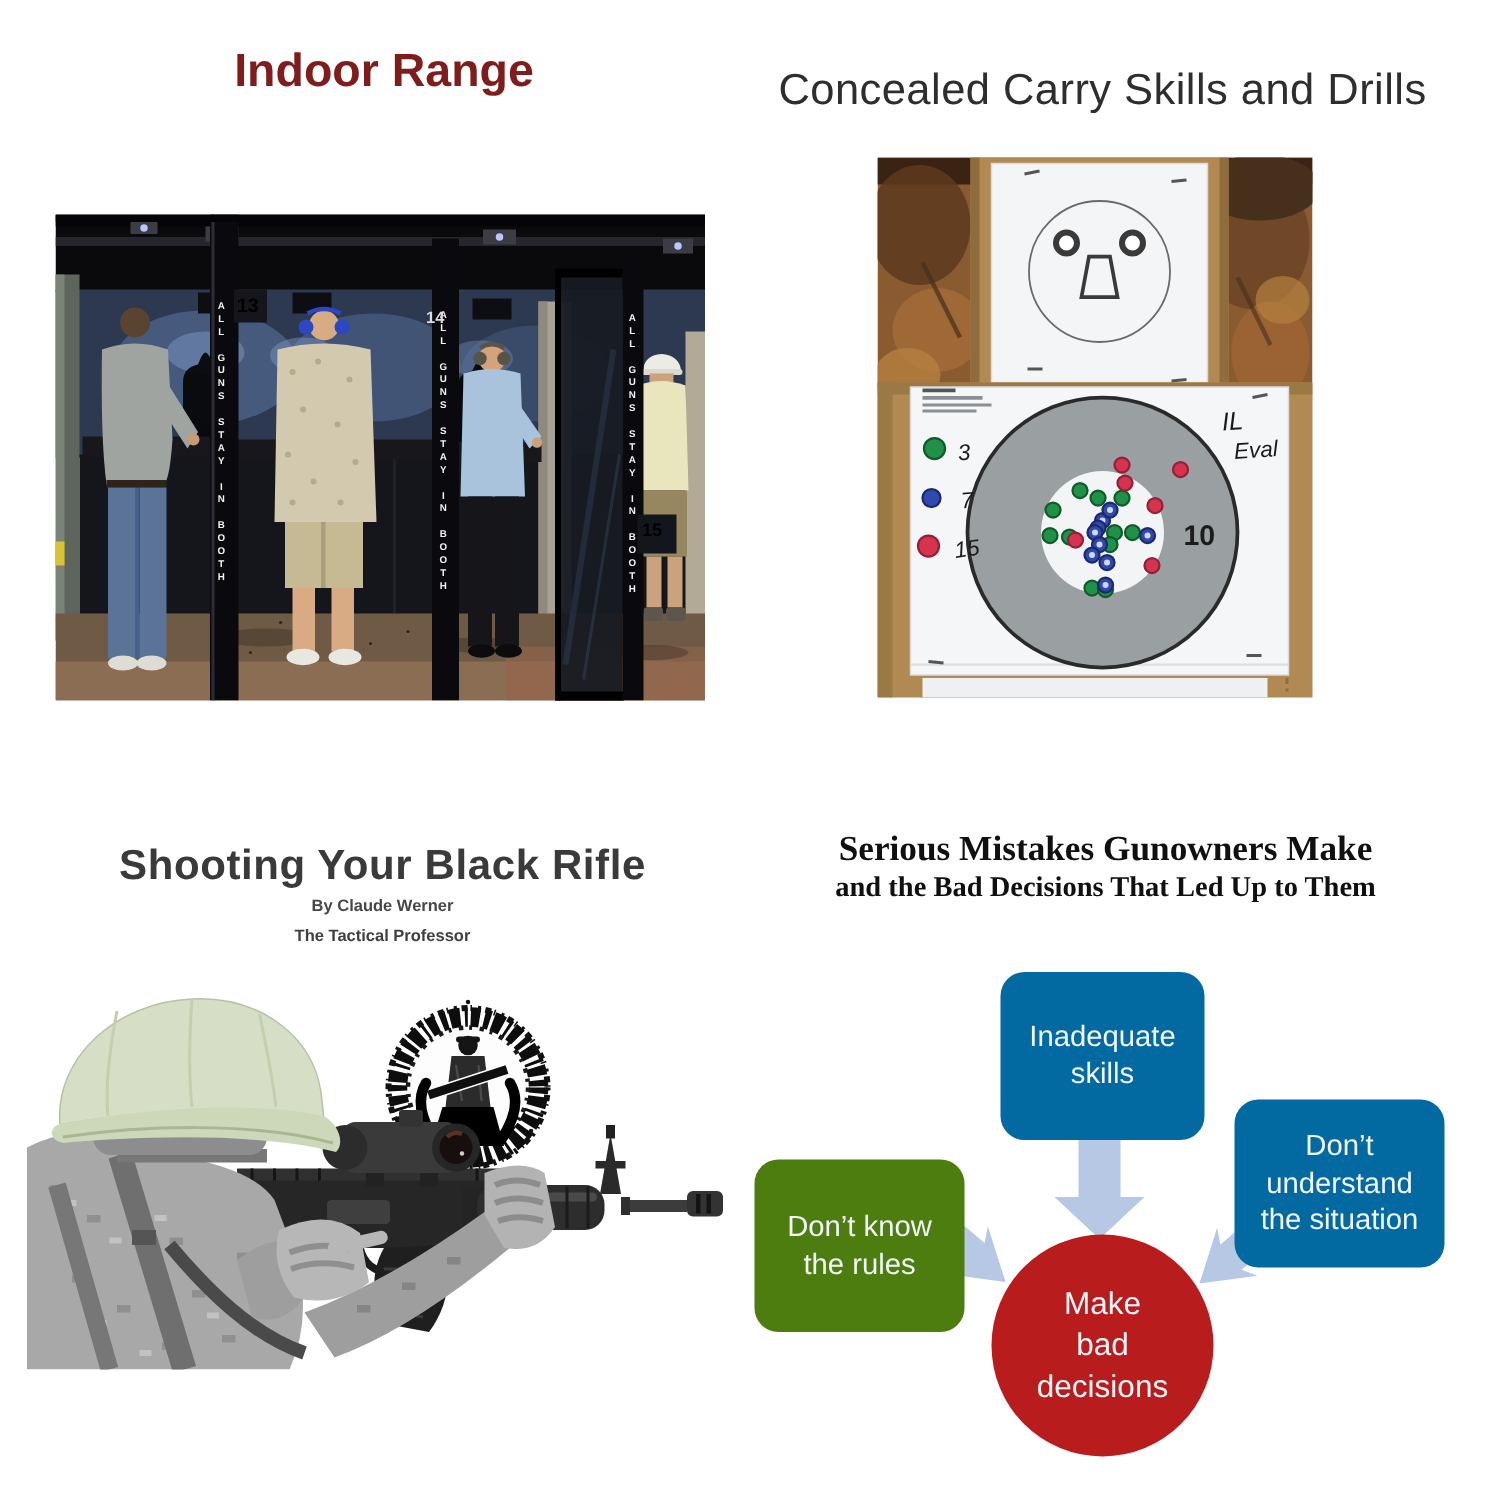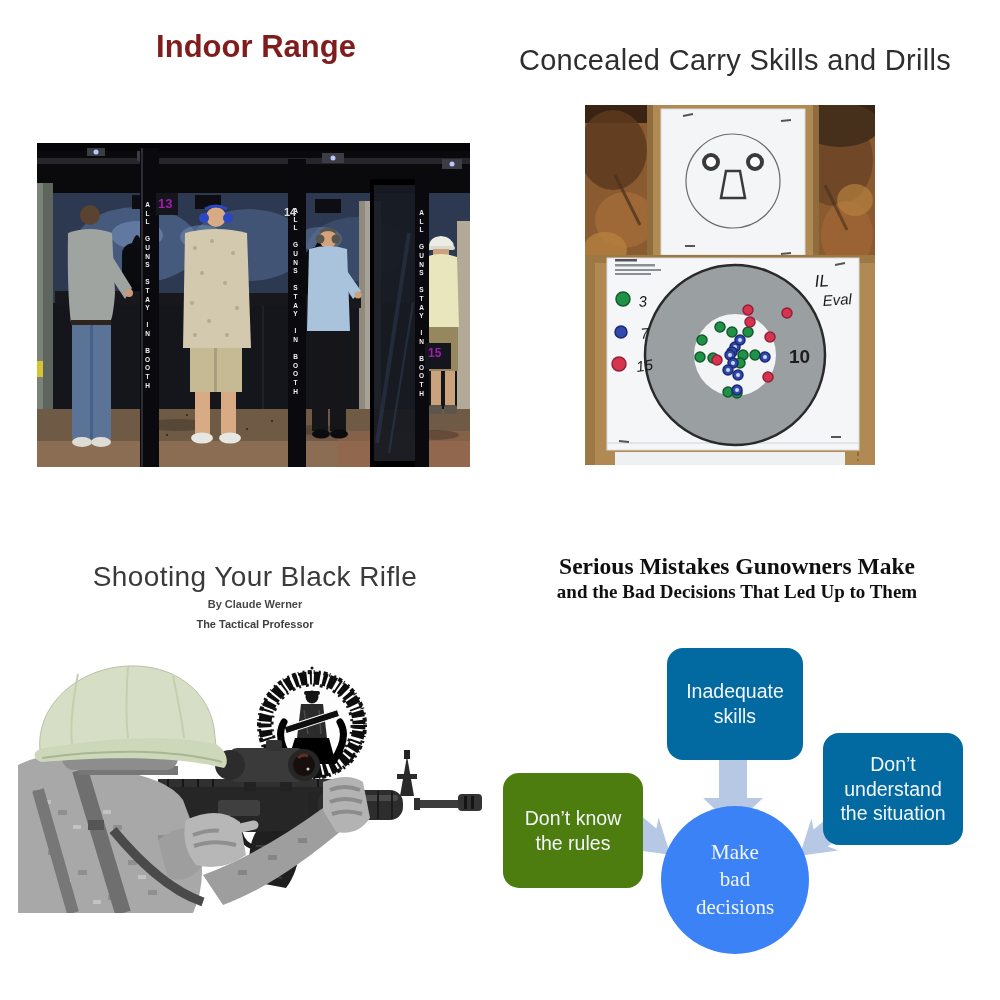--- a/index.html
+++ b/index.html
@@ -7,29 +7,29 @@
          font-family:"Liberation Sans",sans-serif;}
   .abs{position:absolute;}
   .center{text-align:center;}
   .pre{white-space:pre-line;}
 
   
   .t1{left:0;top:24px;width:512px;font-weight:bold;font-size:31px;line-height:45px;color:#7f1d1d;}
   .photo1{left:37px;top:143px;width:433px;height:324px;}
   .vtext{position:absolute;writing-mode:vertical-rl;text-orientation:upright;
          color:#f2f2f2;font-weight:bold;font-size:6.5px;letter-spacing:1.6px;white-space:nowrap;}
-  .bnum{position:absolute;color:#a21caf;font-weight:bold;}
+  .bnum{position:absolute;color:#000000;font-weight:bold;}
 
   
   .t2{left:505px;top:44px;width:460px;font-size:29px;font-weight:400;color:#2e2e2e;letter-spacing:.3px;}
   .t2sub{left:505px;top:81px;width:460px;font-size:11.5px;font-weight:bold;color:#3d3d3d;letter-spacing:.6px;}
   .photo2{left:585px;top:105px;width:290px;height:360px;}
 
   
-  .t3{left:20px;top:561px;width:470px;font-size:28px;font-weight:400;color:#3a3a3a;letter-spacing:.4px;}
+  .t3{left:20px;top:561px;width:470px;font-size:28px;font-weight:700;color:#3a3a3a;letter-spacing:.4px;}
   .t3by{left:20px;top:598px;width:470px;font-size:11px;font-weight:bold;color:#474747;}
   .t3sub{left:20px;top:618px;width:470px;font-size:11px;font-weight:bold;color:#3f3f3f;}
   .photo3{left:18px;top:650px;width:475px;height:263px;}
 
   
   .t4{left:502px;top:553px;width:470px;font-family:"Liberation Serif",serif;font-weight:bold;font-size:23.5px;color:#101010;}
   .t4sub{left:502px;top:581px;width:470px;font-family:"Liberation Serif",serif;font-weight:bold;font-size:19px;color:#101010;}
   .dbox{position:absolute;border-radius:16px;color:#f2f6fb;font-size:19.5px;line-height:1.28;
         display:flex;align-items:center;justify-content:center;text-align:center;}
   .dcircle{position:absolute;border-radius:50%;color:#f2f6fb;font-size:21px;line-height:1.3;
@@ -449,17 +449,17 @@
     </g>
   </svg>
 
   <div class="dbox pre" style="left: 503px; top: 773px; width: 140px; height: 115px; background: #4d7c0f;">Don’t know
 the rules</div>
   <div class="dbox pre" style="left: 667px; top: 648px; width: 136px; height: 112px; background: #0369a1;">Inadequate
 skills</div>
   <div class="dbox pre" style="left: 823px; top: 733px; width: 140px; height: 112px; background: #0369a1;">Don’t
 understand
 the situation</div>
-  <div class="dcircle pre" style="left: 661px; top: 806px; width: 148px; height: 148px; background: #3b82f6; font-family: Liberation Serif, serif;">Make
+  <div class="dcircle pre" style="left: 661px; top: 823px; width: 148px; height: 148px; background: #b91c1c;">Make
 bad
 decisions</div>
 
 </div>
 
 </body></html>

